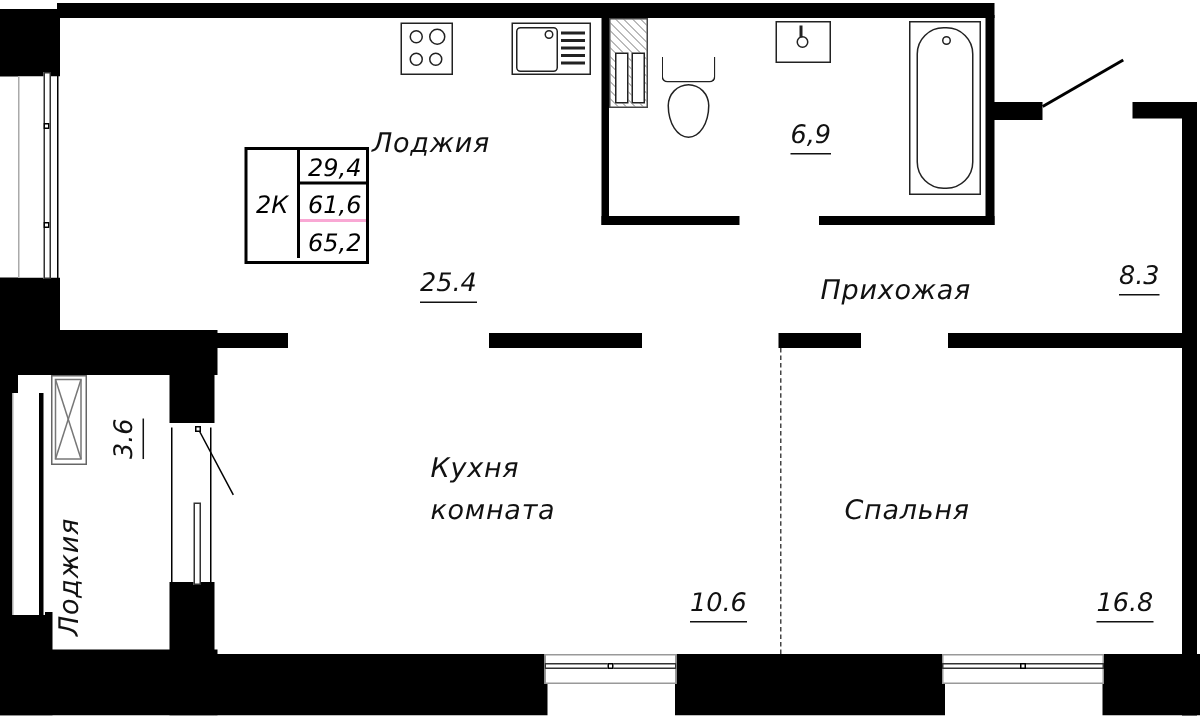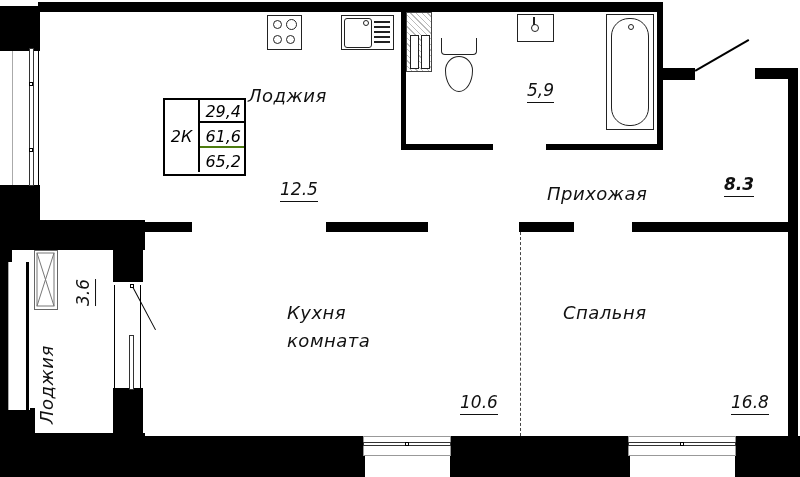--- a/index.html
+++ b/index.html
@@ -8,21 +8,21 @@
     .thin { position: absolute; background: #000; }
     .win { position: absolute; border: 1px solid #555; background: #fff; box-sizing: border-box; }
     .winbar { position: absolute; background: #fff; border: 1px solid #333; box-sizing: border-box; }
     .dot { position: absolute; width: 4px; height: 4px; background: #fff; border: 1px solid #000; box-sizing: border-box; }
     .lbl { position: absolute; font-style: italic; font-size: 18px; color: #111; letter-spacing: 0.5px; white-space: nowrap; line-height: 1; }
     .area { position: absolute; font-style: italic; font-size: 17px; color: #111; line-height: 1; padding-bottom: 3px; border-bottom: 1.5px solid #111; white-space: nowrap; }
     .summary { position: absolute; left: 163px; top: 98px; width: 83px; height: 78px; border: 2px solid #000; box-sizing: border-box; }
     .summary .type { position: absolute; left: 0; top: 0; width: 33px; height: 72px; border-right: 2px solid #000; display: flex; align-items: center; justify-content: center; font-style: italic; font-size: 16px; }
     .summary .cell { position: absolute; left: 35px; width: 44px; height: 23px; font-style: italic; font-size: 16px; text-align: right; padding-right: 3px; box-sizing: border-box; line-height: 23px; }
     .summary .c1 { top: 0; border-bottom: 2px solid #000; }
-    .summary .c2 { top: 25px; border-bottom: 2px solid #4d7c0f; }
+    .summary .c2 { top: 25px; border-bottom: 2px solid #f9a8d4; }
     .summary .c3 { top: 50px; }
     .fixture { position: absolute; border: 1.5px solid #222; box-sizing: border-box; background: #fff; }
     .door-swing { position: absolute; height: 1.5px; background: #000; transform-origin: 0 50%; }
     .dash { position: absolute; border-left: 1px dashed #444; }
   </style>
 </head>
 <body>
 
 <div class="w" style="left:38px;top:2px;width:625px;height:10px;"></div>
 <div class="w" style="left:0;top:6px;width:40px;height:45px;"></div>
@@ -123,28 +123,28 @@
 </div>
 
 <div class="summary">
   <div class="type">2К</div>
   <div class="cell c1">29,4</div>
   <div class="cell c2">61,6</div>
   <div class="cell c3">65,2</div>
 </div>
 
 <div class="lbl" style="left:248px;top:87px;">Лоджия</div>
-<div class="area" style="left:280px;top:181px;">12.5</div>
+<div class="area" style="left:280px;top:181px;">25.4</div>
 
-<div class="area" style="left:527px;top:82px;">5,9</div>
+<div class="area" style="left:527px;top:82px;">6,9</div>
 
 <div class="lbl" style="left:547px;top:185px;">Прихожая</div>
-<div class="area" style="left:724px;top:176px;font-weight:bold;">8.3</div>
+<div class="area" style="left:746px;top:176px;">8.3</div>
 
 <div class="lbl" style="left:287px;top:304px;">Кухня</div>
 <div class="lbl" style="left:287px;top:332px;">комната</div>
 <div class="area" style="left:460px;top:394px;">10.6</div>
 
-<div class="lbl" style="left:563px;top:304px;">Спальня</div>
+<div class="lbl" style="left:563px;top:332px;">Спальня</div>
 <div class="area" style="left:731px;top:394px;">16.8</div>
 
 <div class="lbl" style="left:12px;top:380px;transform:rotate(-90deg);transform-origin:50% 50%;width:70px;text-align:center;">Лоджия</div>
 <div class="area" style="left:72px;top:282px;transform:rotate(-90deg);transform-origin:50% 50%;">3.6</div>
 
 </body></html>

